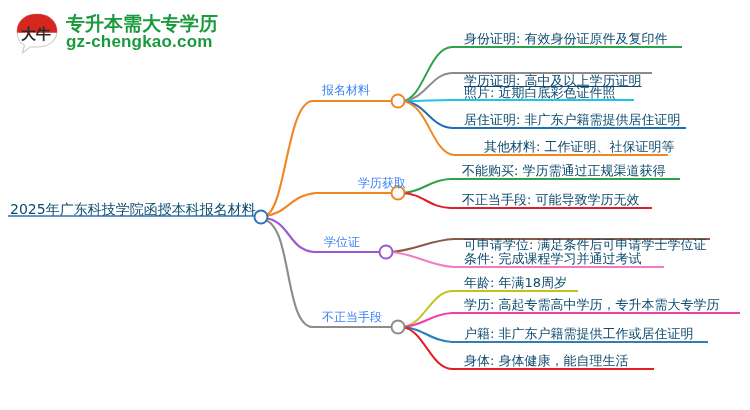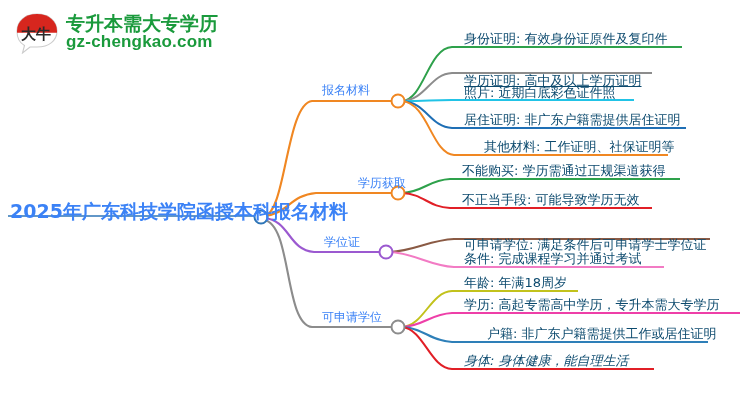--- a/index.html
+++ b/index.html
@@ -64,23 +64,22 @@
   }
 
   .mm-label {
     position: absolute;
     white-space: nowrap;
     color: #3a3a3a;
     font-family: "DejaVu Sans", "Liberation Sans", sans-serif;
     line-height: 1;
   }
   .root-label {
-    font-size: 19px;
-    color: #3b82f6;
-    font-weight: bold;
+    font-size: 14px;
+    color: #0c4a6e;
   }
   .branch-label {
     font-size: 12px;
     color: #3b82f6;
   }
   .leaf-label {
     font-size: 13px;
     color: #0c4a6e;
   }
 </style>
@@ -130,30 +129,30 @@
   <circle cx="398" cy="193" r="6.5" fill="#ffffff" stroke="#f08722" stroke-width="2"></circle>
   <circle cx="386" cy="252" r="6.5" fill="#ffffff" stroke="#9b59d0" stroke-width="2"></circle>
   <circle cx="398" cy="327" r="6.5" fill="#ffffff" stroke="#8c8c8c" stroke-width="2"></circle>
 </svg>
 
 <div class="mm-label root-label" style="left:10px; top:202px;">2025年广东科技学院函授本科报名材料</div>
 
 <div class="mm-label branch-label" style="left:322px; top:84px;">报名材料</div>
 <div class="mm-label branch-label" style="left:322px; top:177px;margin-left:36px;">学历获取</div>
 <div class="mm-label branch-label" style="left:324px; top:236px;">学位证</div>
-<div class="mm-label branch-label" style="left:322px; top:311px;">可申请学位</div>
+<div class="mm-label branch-label" style="left:322px; top:311px;">不正当手段</div>
 
 <div class="mm-label leaf-label" style="left:464px; top:32px;">身份证明: 有效身份证原件及复印件</div>
 <div class="mm-label leaf-label" style="left:464px; top:74px;text-decoration:underline;">学历证明: 高中及以上学历证明</div>
 <div class="mm-label leaf-label" style="left:464px; top:86px;">照片: 近期白底彩色证件照</div>
 <div class="mm-label leaf-label" style="left:464px; top:113px;">居住证明: 非广东户籍需提供居住证明</div>
 <div class="mm-label leaf-label" style="left:484px; top:140px;">其他材料: 工作证明、社保证明等</div>
 
 <div class="mm-label leaf-label" style="left:462px; top:164px;">不能购买: 学历需通过正规渠道获得</div>
 <div class="mm-label leaf-label" style="left:462px; top:193px;">不正当手段: 可能导致学历无效</div>
 
 <div class="mm-label leaf-label" style="left:464px; top:224px;margin-top:14px;">可申请学位: 满足条件后可申请学士学位证</div>
 <div class="mm-label leaf-label" style="left:464px; top:252px;">条件: 完成课程学习并通过考试</div>
 
 <div class="mm-label leaf-label" style="left:464px; top:276px;">年龄: 年满18周岁</div>
 <div class="mm-label leaf-label" style="left:464px; top:298px;">学历: 高起专需高中学历，专升本需大专学历</div>
-<div class="mm-label leaf-label" style="left:464px; top:327px;margin-left:23px;">户籍: 非广东户籍需提供工作或居住证明</div>
-<div class="mm-label leaf-label" style="left:464px; top:354px;font-style:italic;">身体: 身体健康，能自理生活</div>
+<div class="mm-label leaf-label" style="left:464px; top:327px;">户籍: 非广东户籍需提供工作或居住证明</div>
+<div class="mm-label leaf-label" style="left:464px; top:354px;">身体: 身体健康，能自理生活</div>
 
 </body></html>

